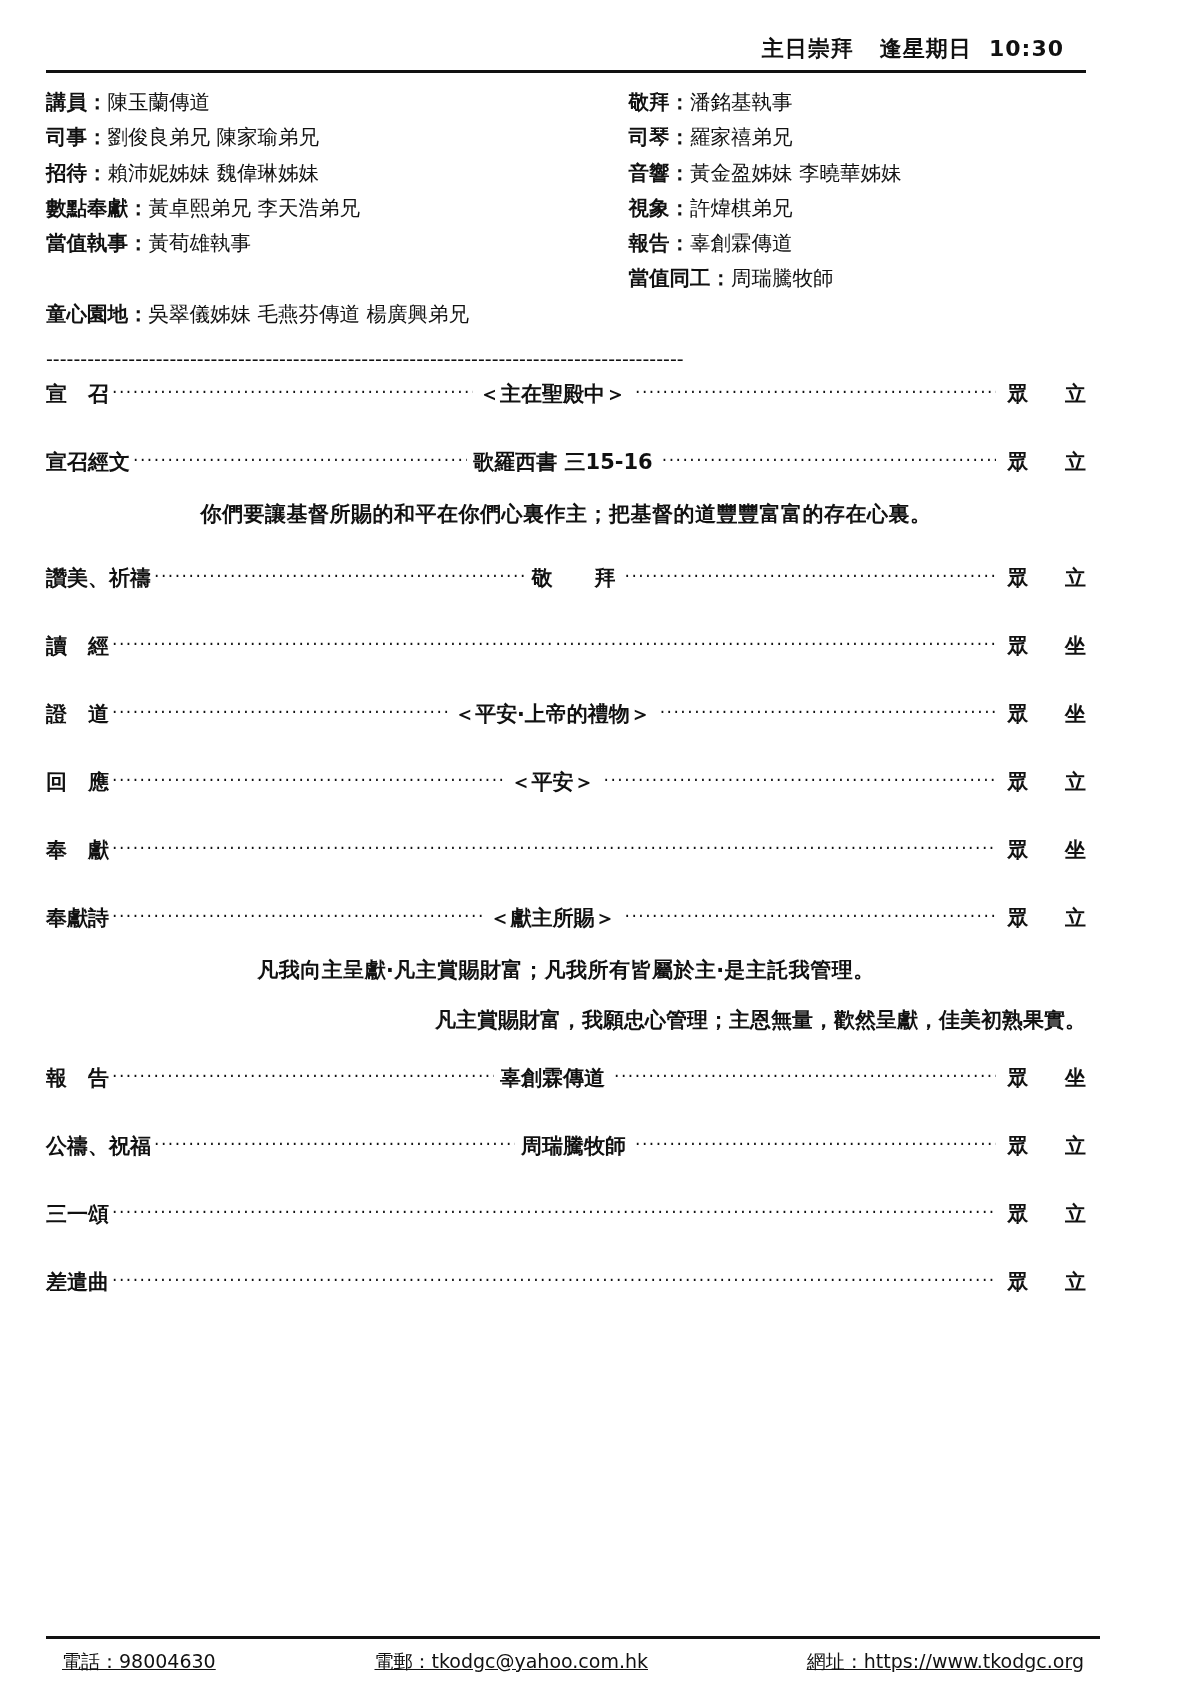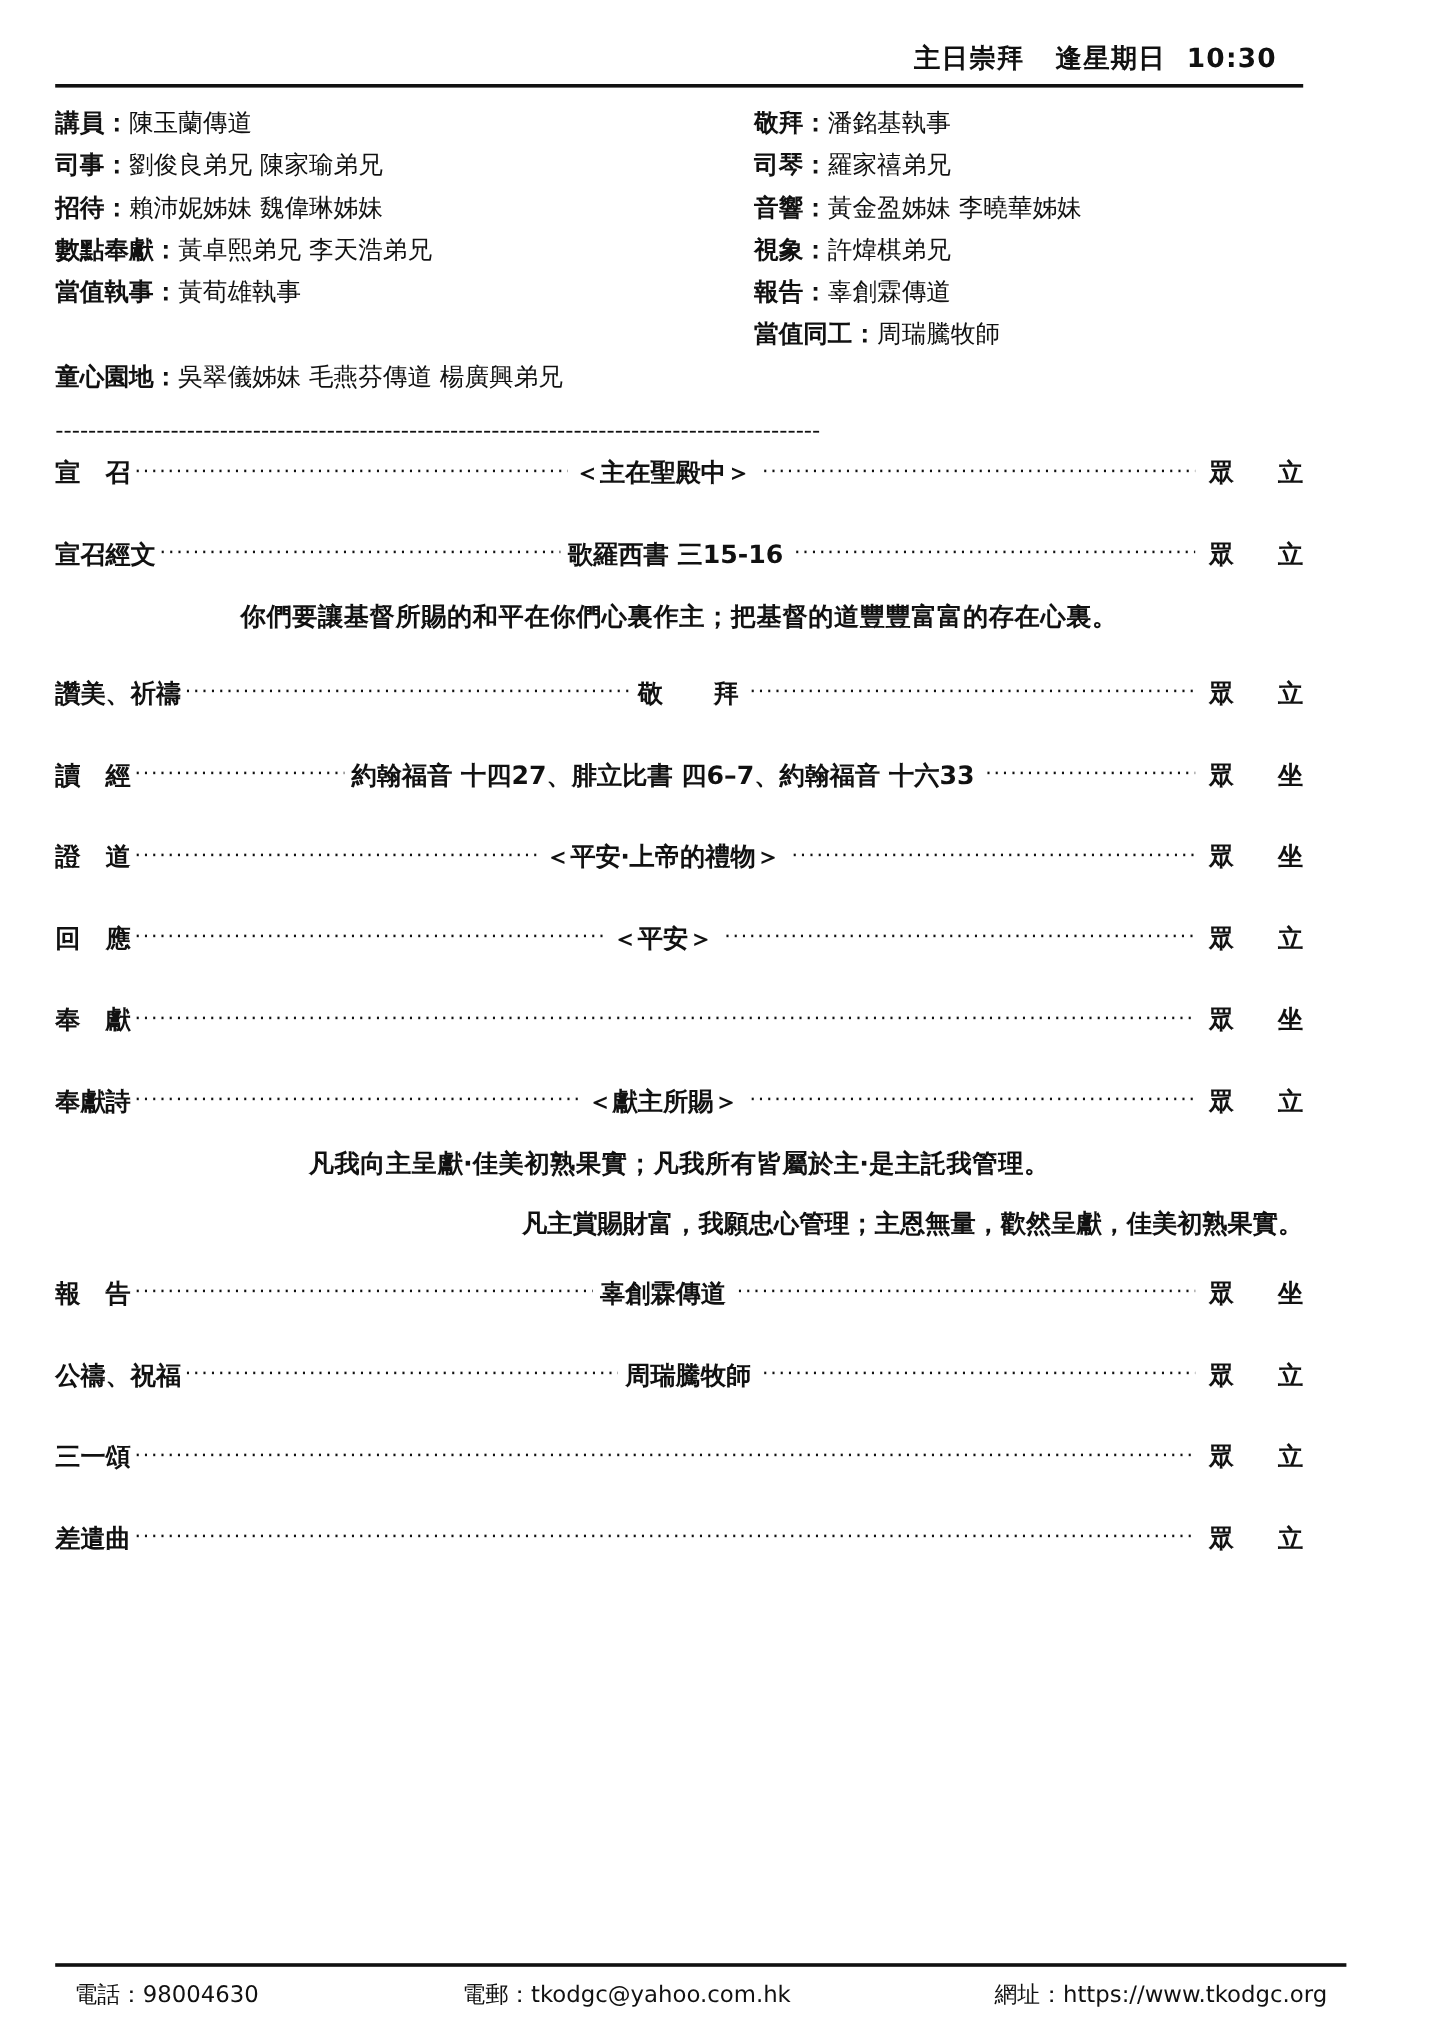--- a/index.html
+++ b/index.html
@@ -127,22 +127,23 @@
     text-align: right;
     font-size: 21px;
     font-weight: bold;
     margin: -14px 0 30px 0;
   }
 
   
   .footer {
     position: absolute;
     left: 46px;
-    right: 36px;
+    right: 58px;
     bottom: 22px;
+    text-decoration: underline;
   }
   .rule-bot {
     border-top: 3px solid #111;
     margin-bottom: 10px;
   }
   .footer-cols {
     display: flex;
     justify-content: space-between;
     font-size: 19px;
     padding: 0 16px;
@@ -239,21 +240,20 @@
       <span class="lead">·······································································································································································</span>
       <span class="mid">敬　　拜</span>
       <span class="lead">·······································································································································································</span>
       <span class="who">眾</span>
       <span class="pose">立</span>
     </div>
 
     <div class="item">
       <span class="name">讀　經</span>
       <span class="lead">·······································································································································································</span>
-      <span class="mid">約翰福音  十四27、腓立比書  四6–7、約翰福音  十六33</span>
       <span class="lead">·······································································································································································</span>
       <span class="who">眾</span>
       <span class="pose">坐</span>
     </div>
 
     <div class="item">
       <span class="name">證　道</span>
       <span class="lead">·······································································································································································</span>
       <span class="mid">＜平安‧上帝的禮物＞</span>
       <span class="lead">·······································································································································································</span>
@@ -279,21 +279,21 @@
 
     <div class="item">
       <span class="name">奉獻詩</span>
       <span class="lead">·······································································································································································</span>
       <span class="mid">＜獻主所賜＞</span>
       <span class="lead">·······································································································································································</span>
       <span class="who">眾</span>
       <span class="pose">立</span>
     </div>
 
-    <div class="verse">凡我向主呈獻‧佳美初熟果實；凡我所有皆屬於主‧是主託我管理。</div>
+    <div class="verse">凡我向主呈獻‧凡主賞賜財富；凡我所有皆屬於主‧是主託我管理。</div>
     <div class="verse2">凡主賞賜財富，我願忠心管理；主恩無量，歡然呈獻，佳美初熟果實。</div>
 
     <div class="item">
       <span class="name">報　告</span>
       <span class="lead">·······································································································································································</span>
       <span class="mid">辜創霖傳道</span>
       <span class="lead">·······································································································································································</span>
       <span class="who">眾</span>
       <span class="pose">坐</span>
     </div>

